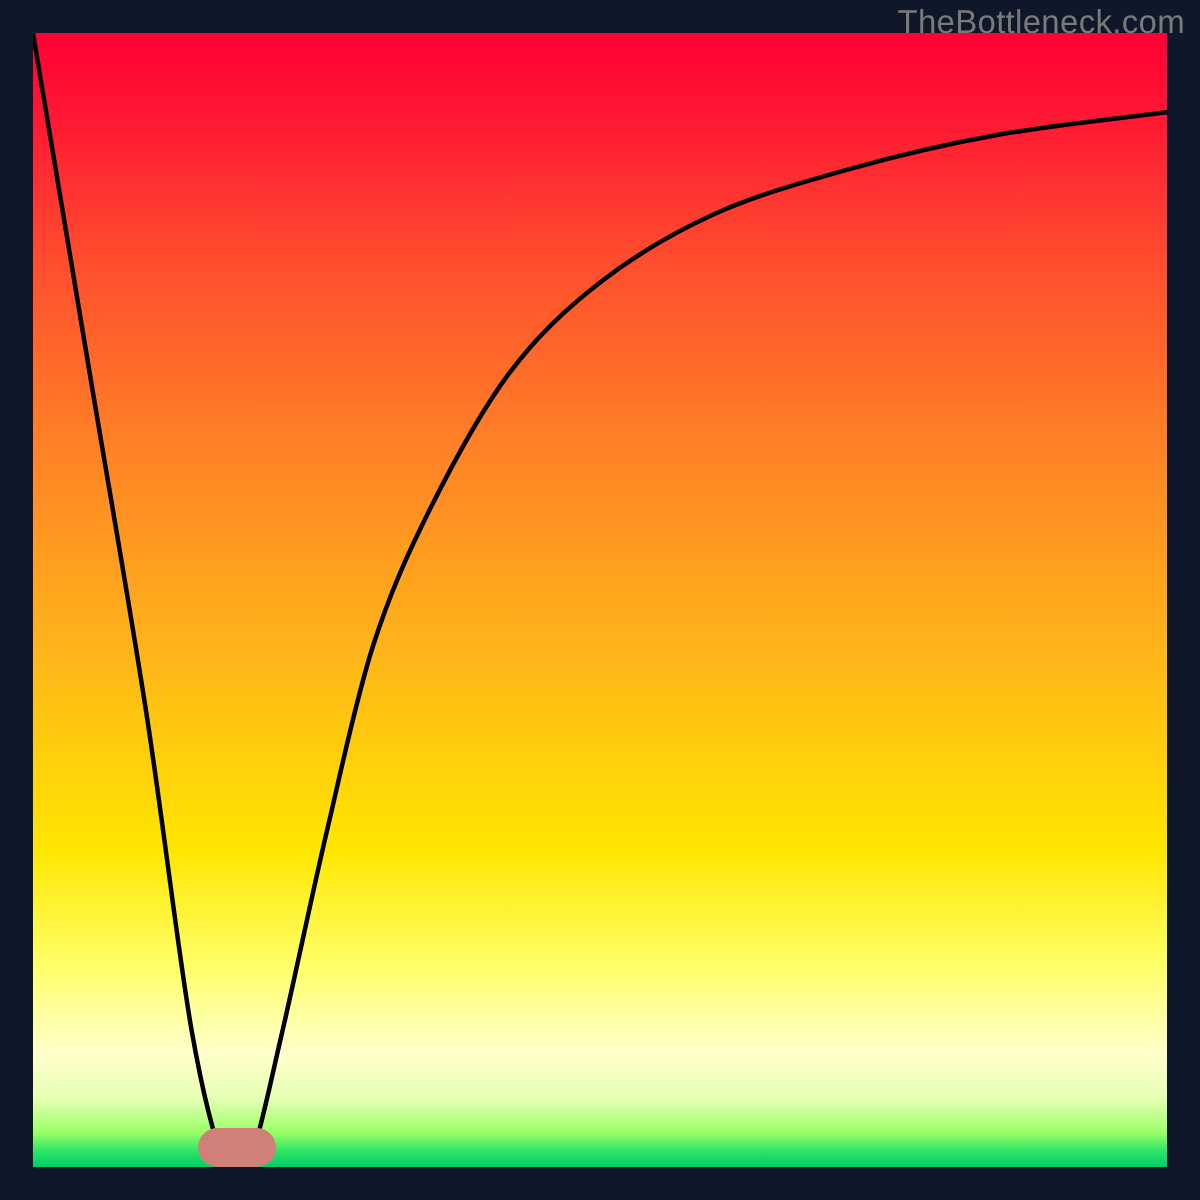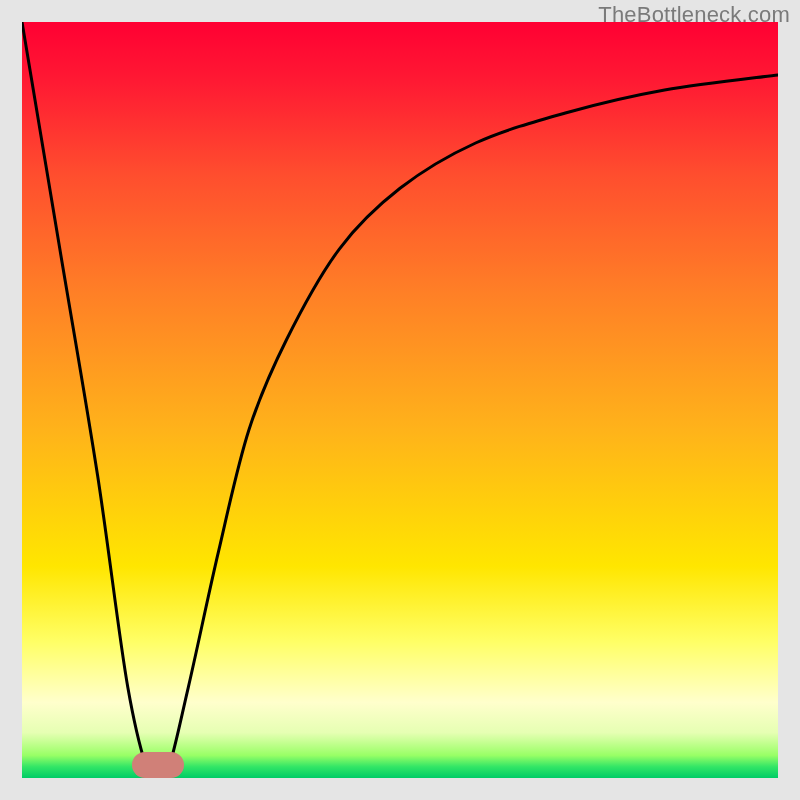--- a/index.html
+++ b/index.html
@@ -10,21 +10,21 @@
     overflow: hidden;
     background: #000;
     font-family: Arial, Helvetica, sans-serif;
   }
   .frame {
     position: absolute;
     left: 0;
     top: 0;
     width: 800px;
     height: 800px;
-    background: #e5e5e5;
+    background: #0f172a;
   }
   .plot {
     position: absolute;
     left: 22px;
     top: 22px;
     width: 756px;
     height: 756px;
     background: linear-gradient(to bottom,
       #ff0033 0%,
       #ff1a33 8%,

